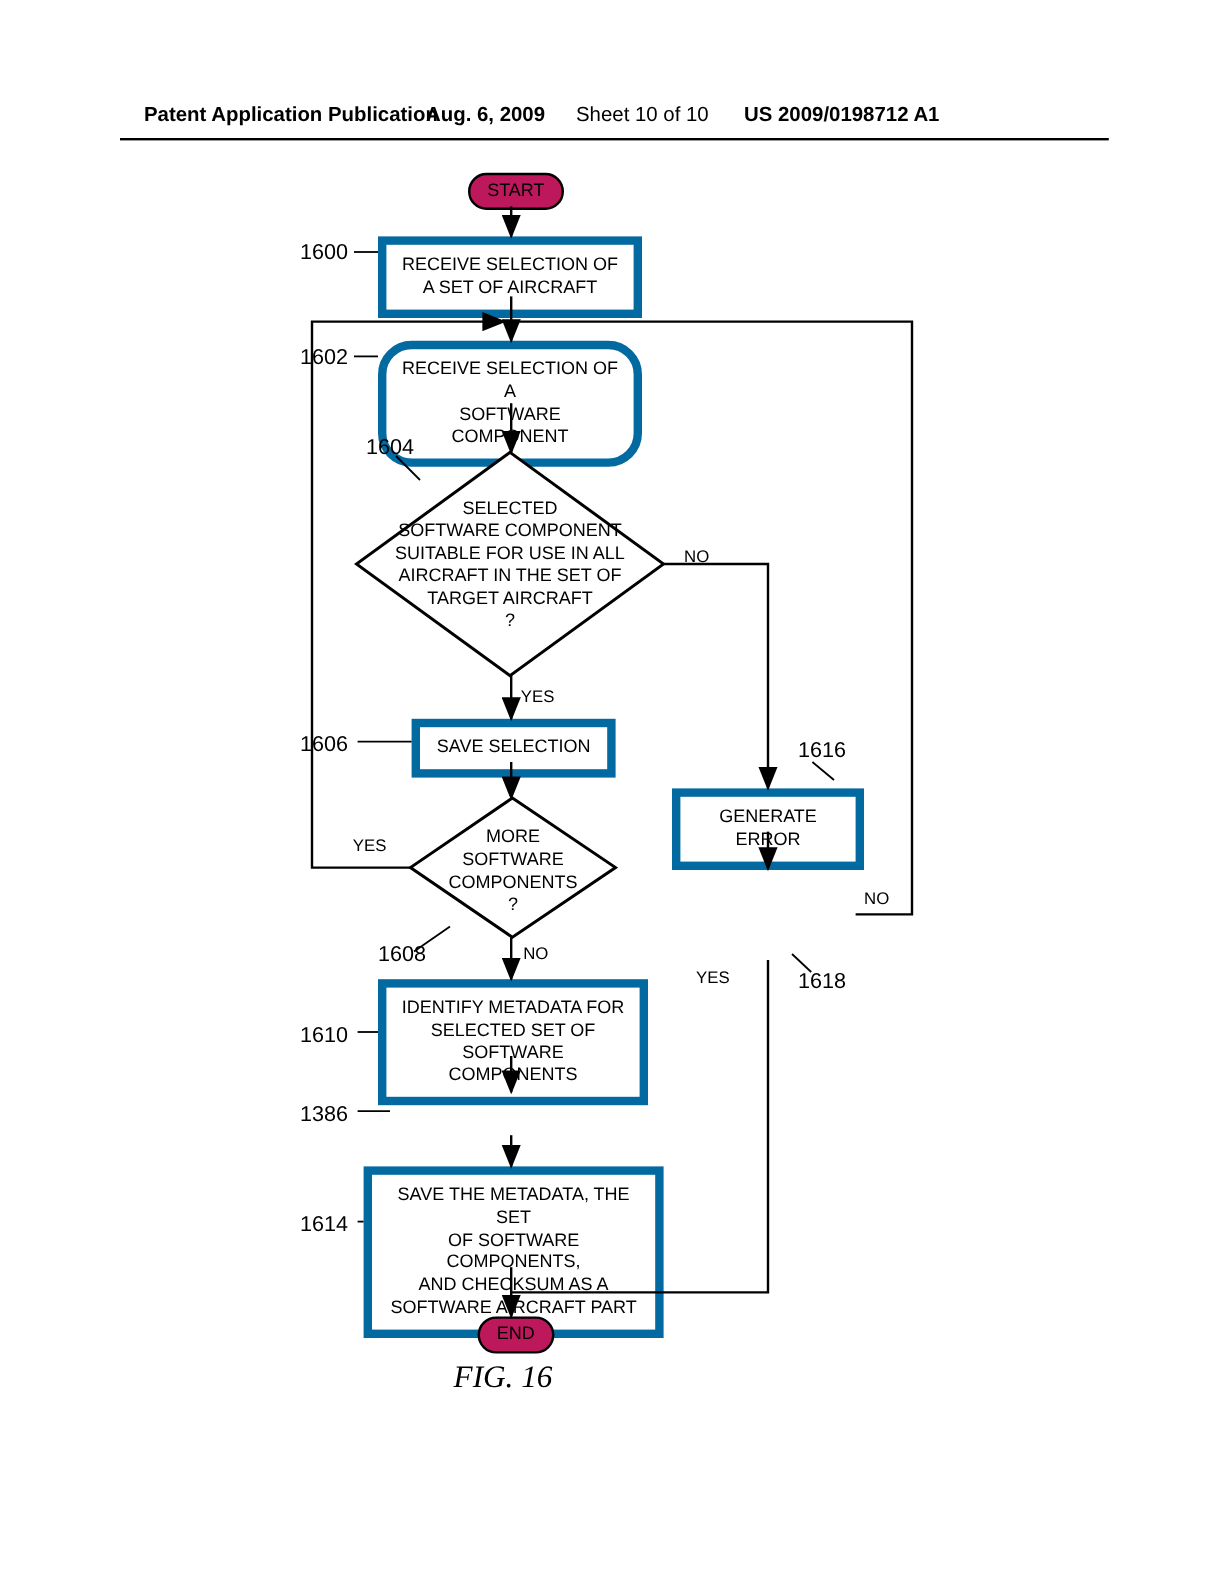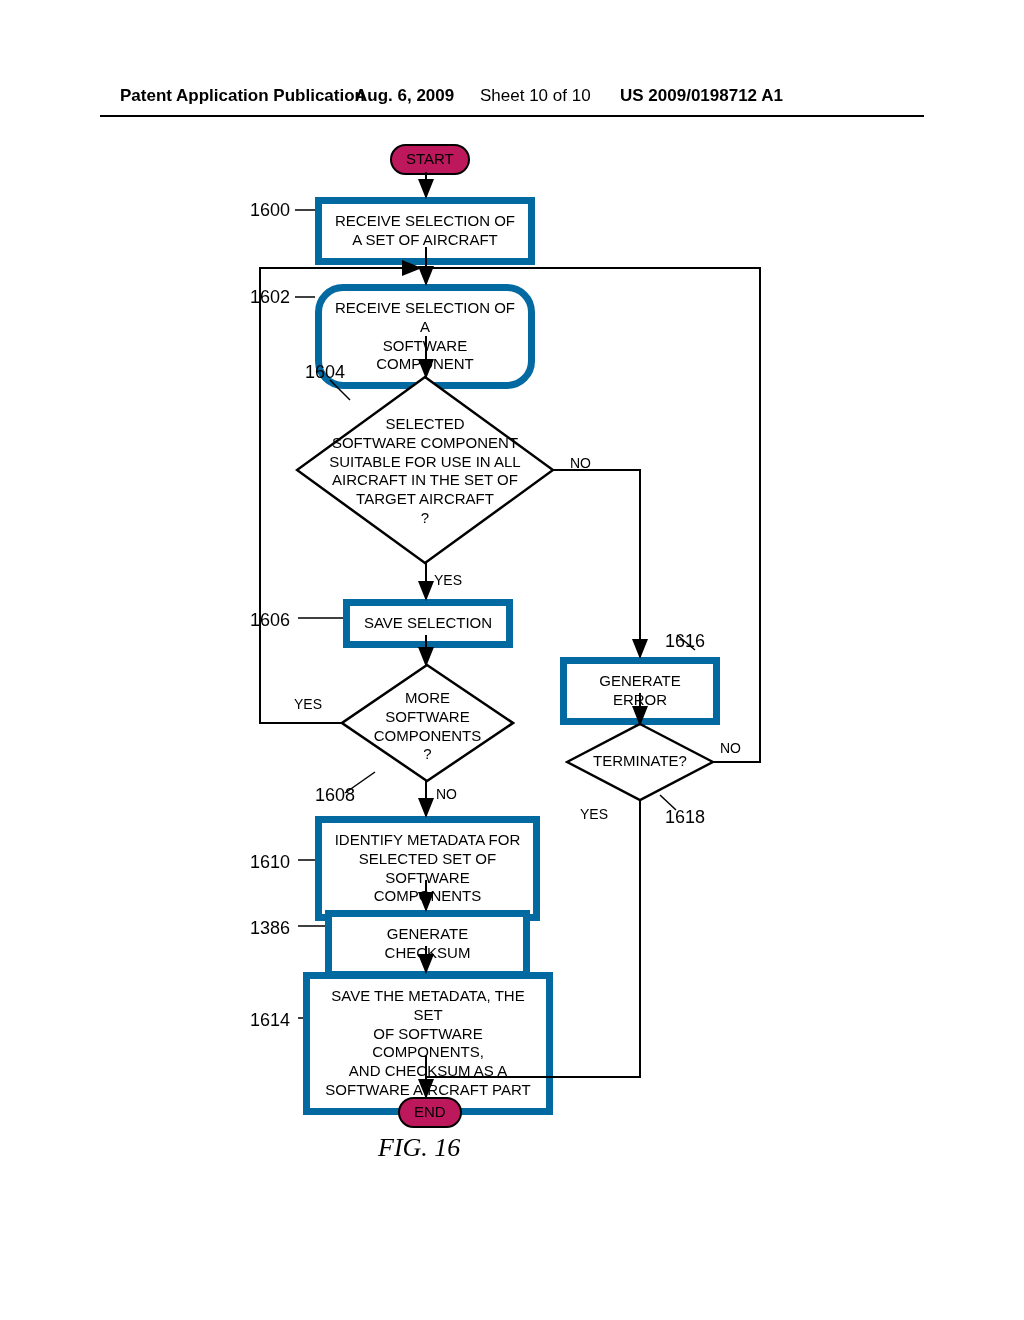--- a/index.html
+++ b/index.html
@@ -116,41 +116,32 @@
         </svg>
       <div class="dtxt" style="top:26px; width:175px;">MORE<br>SOFTWARE<br>COMPONENTS<br>?</div>
     </div>
     <div class="refnum" style="left:195px; top:645px;">1608</div>
 
     <div class="box" style="left:195px; top:676px; width:225px;">
       <span>IDENTIFY METADATA FOR<br>SELECTED SET OF<br>SOFTWARE COMPONENTS</span>
     </div>
     <div class="refnum" style="left:130px; top:712px;">1610</div>
 
-    <div class="box" style="left:205px; top:770px; width:205px;">
-      <span>GENERATE CHECKSUM</span>
-    </div>
     <div class="refnum" style="left:130px; top:778px;">1386</div>
 
     <div class="box" style="left:183px; top:832px; width:250px;">
       <span>SAVE THE METADATA, THE SET<br>OF SOFTWARE COMPONENTS,<br>AND CHECKSUM AS A<br>SOFTWARE AIRCRAFT PART</span>
     </div>
     <div class="refnum" style="left:130px; top:870px;">1614</div>
 
     <div class="box" style="left:440px; top:517px; width:160px;">
       <span>GENERATE ERROR</span>
     </div>
-    <div class="refnum" style="left:545px; top:475px;margin-top:16px;">1616</div>
+    <div class="refnum" style="left:545px; top:475px;">1616</div>
 
-    <div class="dia" style="left:445px; top:582px; width:150px; height:80px;">
-      <svg width="150" height="80">
-          <polygon points="75,2 148,40 75,78 2,40" fill="#fff" stroke="#000" stroke-width="2.5"></polygon>
-        </svg>
-      <div class="dtxt" style="top:30px; width:150px;">TERMINATE?</div>
-    </div>
     <div class="refnum" style="left:545px; top:667px;">1618</div>
 
     <div class="term" style="left:278px; top:957px;">
       <span>END</span>
     </div>
 
     <div class="figlabel" style="left:258px; top:992px;">FIG. 16</div>
 
     <div class="conn-lbl" style="left:450px; top:315px;">NO</div>
     <div class="conn-lbl" style="left:314px; top:432px;">YES</div>

